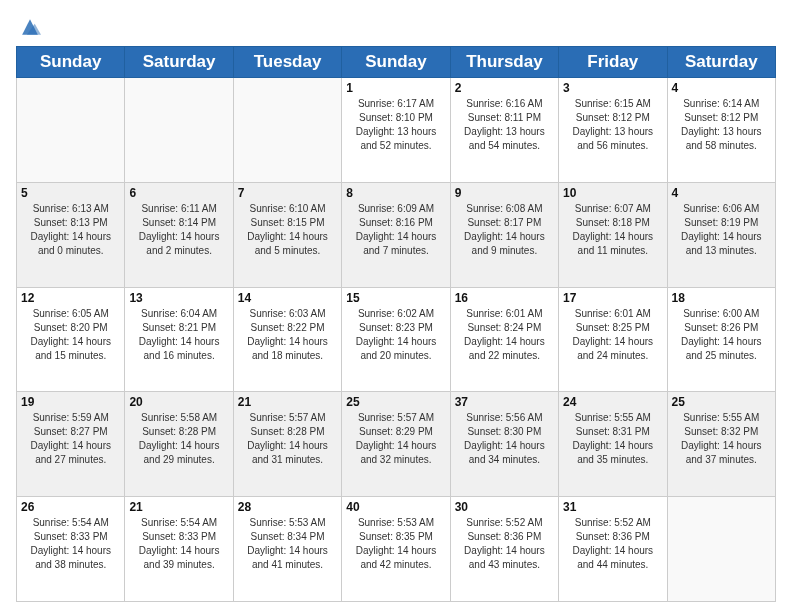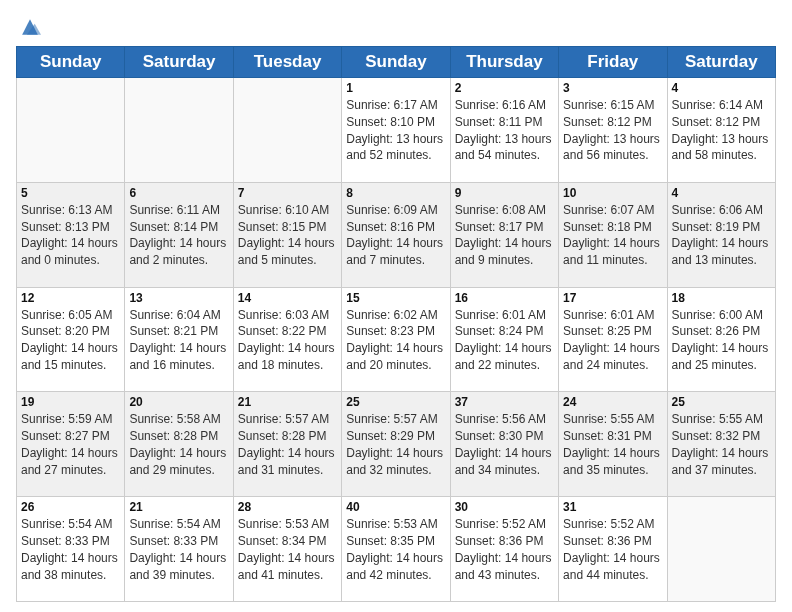--- a/index.html
+++ b/index.html
@@ -77,23 +77,24 @@
     .calendar td.empty {
       background: #f9f9f9;
     }
     .day-num {
       font-size: 12px;
       font-weight: bold;
       color: #111;
       margin-bottom: 2px;
     }
     .day-info {
-      font-size: 12px;
+      font-size: 10px;
       color: #333;
       line-height: 1.4;
+      text-align: center;
     }
     .row-shaded td {
       background: #f0f0f0;
     }
   </style>
 </head>
 <body>
 
 <div class="page">
   <div class="header">

